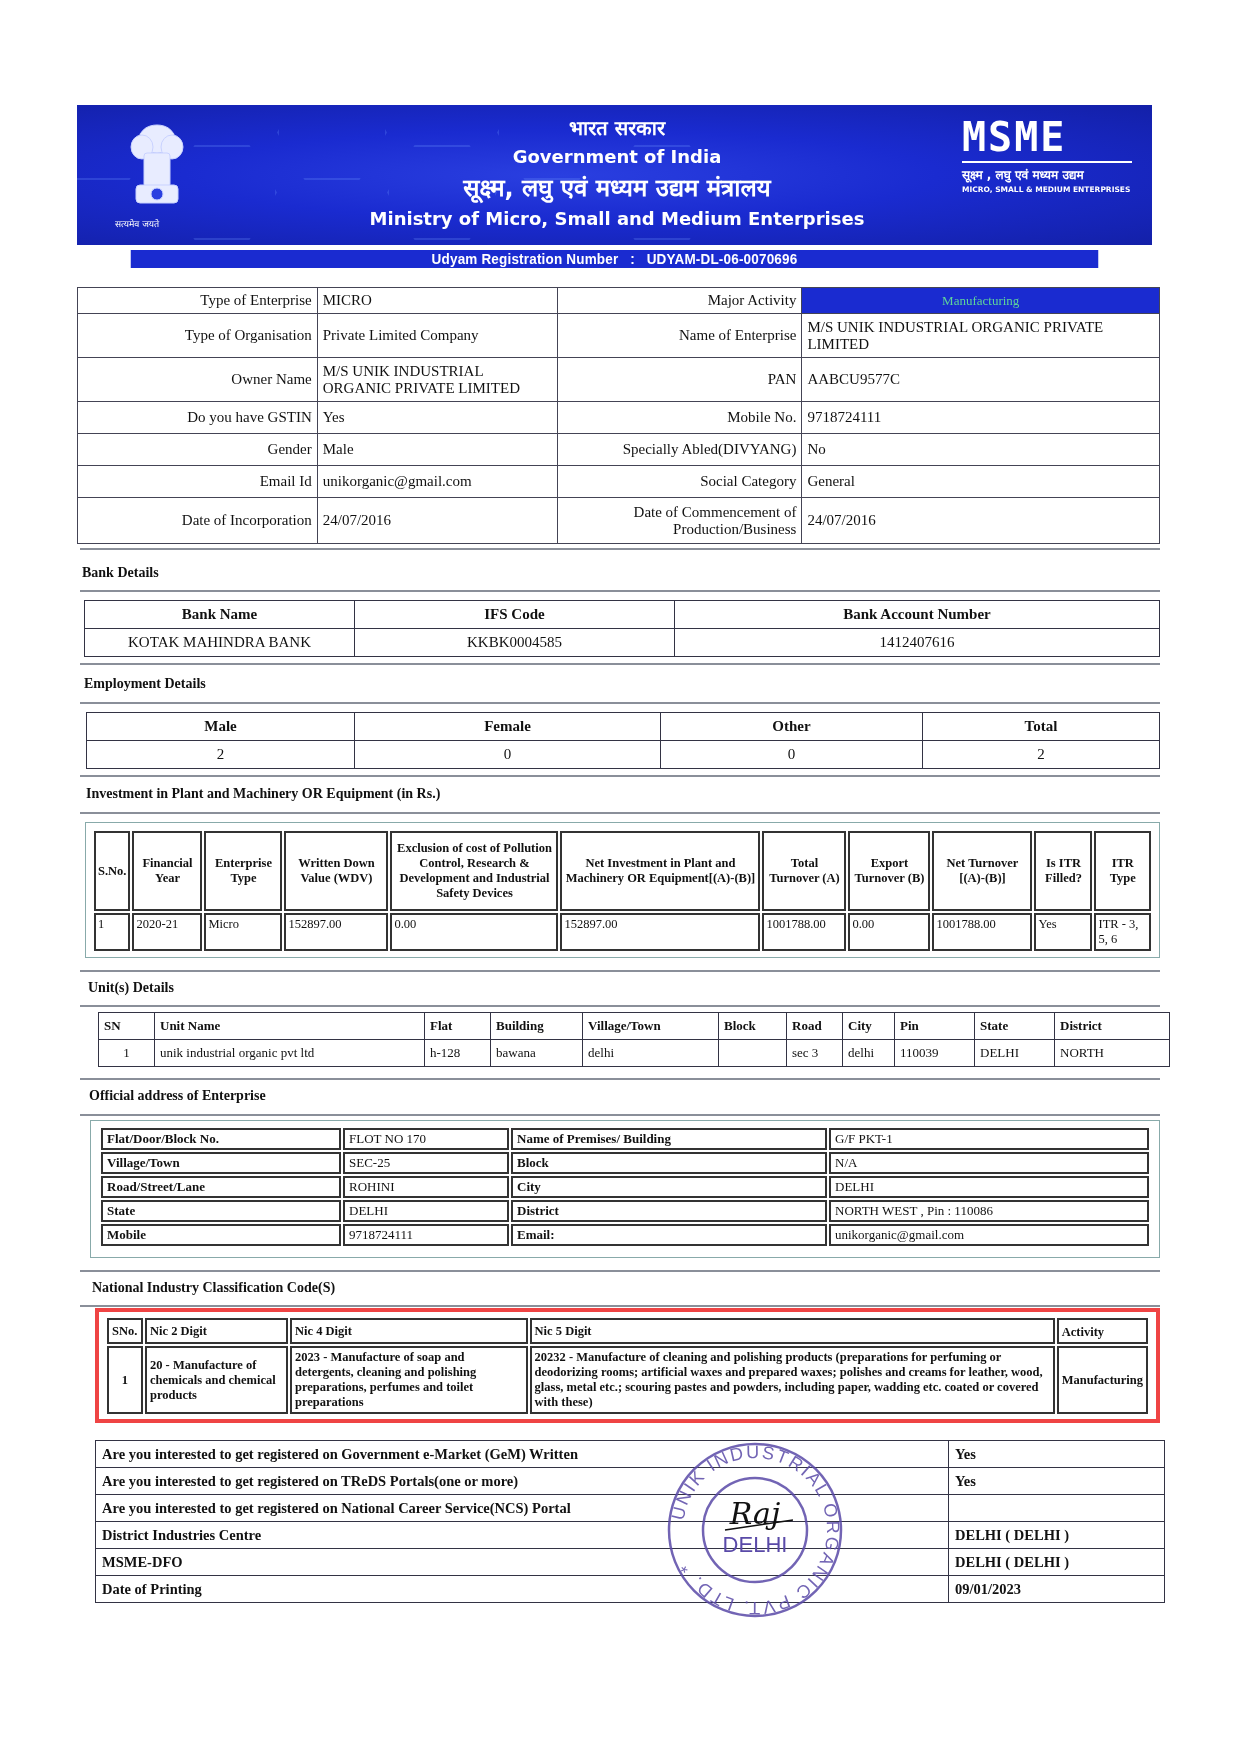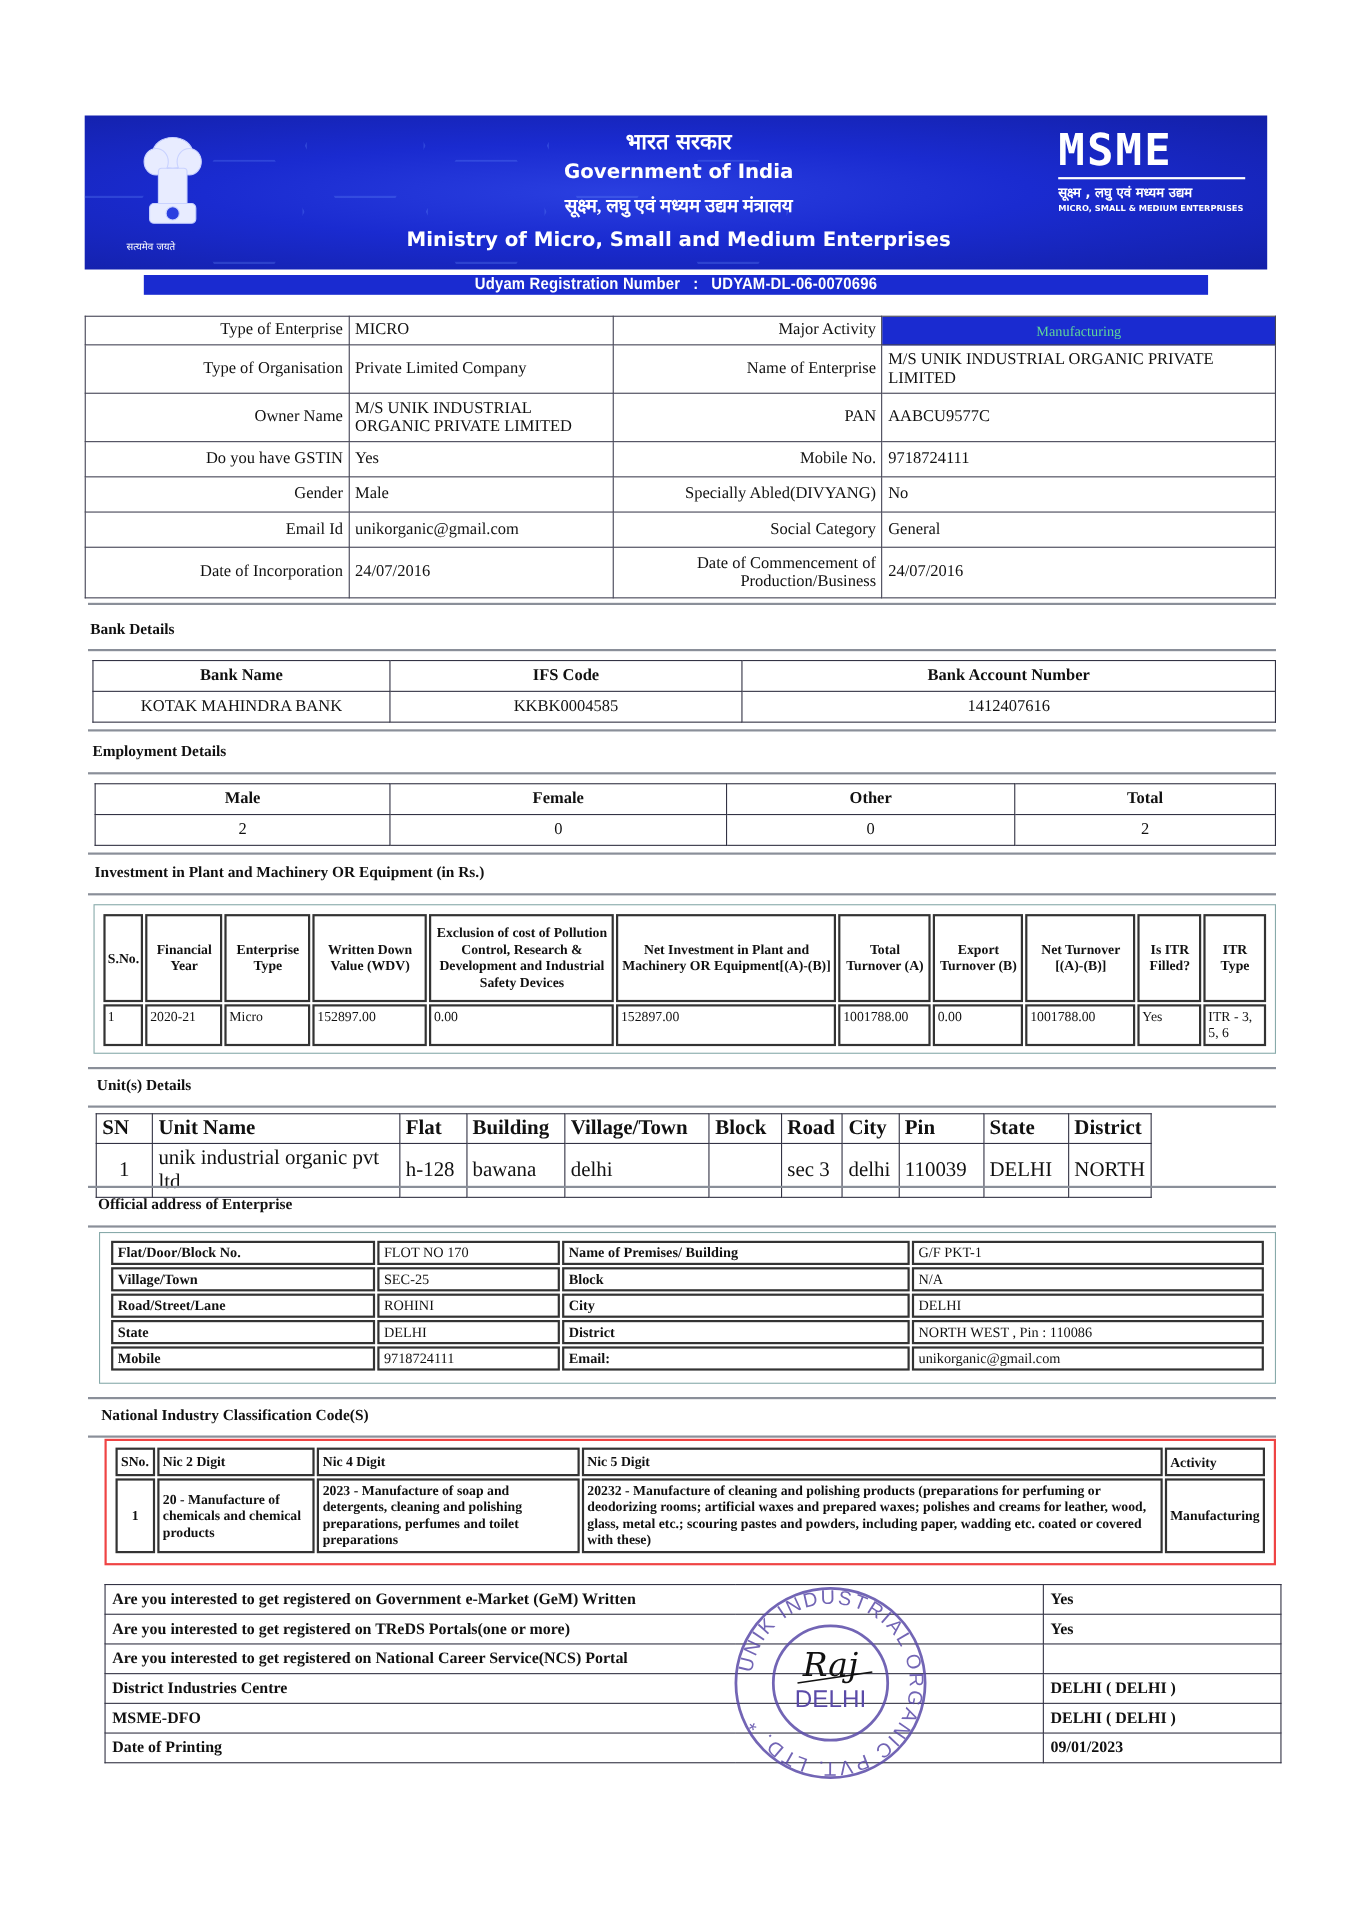--- a/index.html
+++ b/index.html
@@ -8,21 +8,21 @@
 
   .banner { position: absolute; left: 77px; top: 105px; width: 1075px; height: 140px;
     background: radial-gradient(ellipse at 45% 50%, #2a3fe0 0%, #1a2bd0 45%, #1320a8 100%); overflow: hidden; }
   .banner .hex { position: absolute; border: 2px solid rgba(110,150,255,0.25); width: 110px; height: 95px;
     clip-path: polygon(25% 0, 75% 0, 100% 50%, 75% 100%, 25% 100%, 0 50%); }
   .emblem { position: absolute; left: 45px; top: 12px; width: 70px; height: 105px; }
   .emblem-motto { position: absolute; left: 38px; top: 112px; font-size: 9px; color: #fff; font-family: "DejaVu Sans", sans-serif; }
   .banner-center { position: absolute; left: 260px; width: 560px; top: 8px; text-align: center; color: #fff; font-family: "DejaVu Sans", sans-serif; font-weight: bold; }
   .banner-center .l1 { font-size: 20px; line-height: 30px; }
   .banner-center .l2 { font-size: 18px; line-height: 28px; }
-  .banner-center .l3 { font-size: 17px; line-height: 34px; font-family: Liberation Serif, serif; }
+  .banner-center .l3 { font-size: 24px; line-height: 34px; }
   .banner-center .l4 { font-size: 18px; line-height: 28px; }
   .msme-logo { position: absolute; right: 20px; top: 10px; width: 170px; color: #fff; font-family: "DejaVu Sans", sans-serif; }
   .msme-logo .mark { font-size: 40px; font-weight: bold; letter-spacing: 2px; line-height: 44px; border-bottom: 2px solid #fff; padding-bottom: 2px; font-family: "DejaVu Sans Mono", monospace; }
   .msme-logo .hi { font-size: 12px; font-weight: bold; margin-top: 3px; }
   .msme-logo .en { font-size: 7.5px; font-weight: bold; margin-top: 2px; }
 
   .regbar { position: absolute; left: 77px; top: 250px; width: 1075px; height: 18px; background: #1a2bd0;
     color: #fff; text-align: center; font-size: 15px; font-weight: bold; line-height: 18px; font-family: "Liberation Sans", sans-serif; letter-spacing: 0.2px; transform: scaleX(0.9); transform-origin: center; }
 
   table { border-collapse: collapse; }
@@ -38,30 +38,30 @@
   .simple { position: absolute; font-size: 15px; }
   .simple td, .simple th { border: 1px solid #334; text-align: center; height: 28px; padding: 2px 4px; }
   .simple th { font-weight: bold; }
 
   .invest-wrap { position: absolute; left: 85px; top: 822px; width: 1075px; height: 136px; border: 1px solid #8aa; padding: 6px 6px; }
   .invest { border-collapse: separate; border-spacing: 2px; width: 100%; font-size: 12.5px; }
   .invest th, .invest td { border: 2px solid #333; padding: 2px 2px; }
   .invest th { font-weight: bold; text-align: center; height: 80px; }
   .invest td { vertical-align: top; height: 34px; }
 
-  .units { position: absolute; left: 87px; top: 1012px; width: 960px; font-size: 19px; }
+  .units { position: absolute; left: 98px; top: 1012px; width: 1072px; font-size: 13px; }
   .units th, .units td { border: 1px solid #334; padding: 2px 5px; height: 27px; text-align: left; }
   .units th { font-weight: bold; }
 
   .addr-wrap { position: absolute; left: 90px; top: 1120px; width: 1070px; height: 138px; border: 1px solid #8aa; padding: 5px 8px; }
   .addr { border-collapse: separate; border-spacing: 2px; width: 100%; font-size: 13px; }
   .addr td { border: 2px solid #333; padding: 1px 4px; height: 22px; }
   .addr td.k { font-weight: bold; }
 
-  .nic-wrap { position: absolute; left: 95px; top: 1308px; width: 1065px; height: 115px; border: 2px solid #ef4444; padding: 4px 6px; }
+  .nic-wrap { position: absolute; left: 95px; top: 1308px; width: 1065px; height: 115px; border: 4px solid #ef4444; padding: 4px 6px; }
   .nic { border-collapse: separate; border-spacing: 2px; width: 100%; font-size: 12.5px; }
   .nic th, .nic td { border: 2px solid #333; padding: 2px 3px; text-align: left; }
   .nic th { font-weight: bold; height: 26px; }
   .nic td { height: 66px; vertical-align: middle; line-height: 15px; }
 
   .extra { position: absolute; left: 95px; top: 1440px; width: 1070px; font-size: 14.5px; }
   .extra td { border: 1px solid #334; padding: 1px 6px; height: 27px; font-weight: bold; }
   .extra td.q { border-right: none; }
   .extra td.mid { border-left: none; border-right: 1px solid #334; width: 280px; }
   .extra td.a { width: 216px; }

